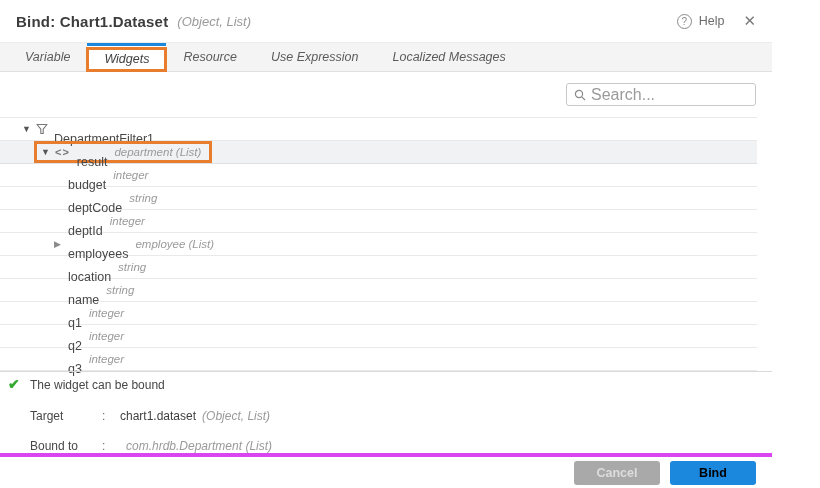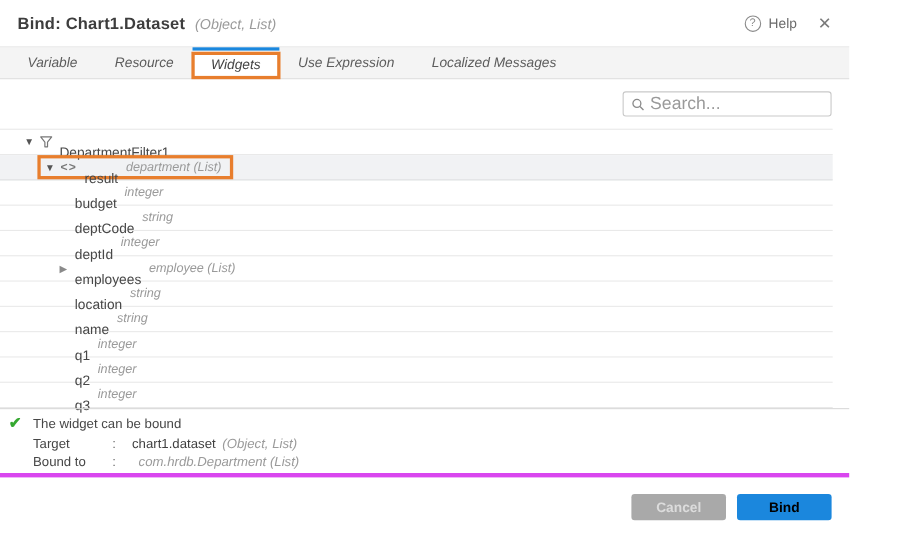--- a/index.html
+++ b/index.html
@@ -92,21 +92,21 @@
   }
 
   
   .status {
     flex: 0 0 59px; border-top: 1px solid #d9d9d9;
     padding: 6px 16px 0 8px; position: relative;
     font-size: 12px; color: #474747;
   }
   .check-icon { position: absolute; left: 8px; top: 4px; color: #35a830; font-size: 14px; font-weight: 700; }
   .status-message { padding-left: 22px; height: 15px; line-height: 15px; }
-  .status-line { display: flex; padding-left: 22px; height: 14px; line-height: 14px; margin-top: 3px; }
+  .status-line { display: flex; padding-left: 22px; height: 14px; line-height: 14px; margin-top: 16px; }
   .status-label { width: 72px; flex: 0 0 72px; }
   .status-colon { width: 18px; flex: 0 0 18px; color: #6e6e6e; }
   .status-value { color: #3f3f3f; }
   .status-type { font-style: italic; color: #9a9a9a; margin-left: 6px; }
 
   
   .footer {
     flex: 1 1 auto; border-top: 4px solid #d946ef;
     display: flex; justify-content: flex-end; align-items: center;
     padding: 0 16px; gap: 10px;
@@ -131,25 +131,25 @@
     <span class="subtitle">(Object, List)</span>
     <div class="header-right">
       <span class="help-icon">?</span>
       <span class="help-label">Help</span>
       <span class="close-icon">✕</span>
     </div>
   </div>
 
   <div class="tabbar">
     <div class="tab">Variable</div>
-    <div class="tab">Resource</div>
     <div class="tab active">
       <span>Widgets</span>
       <span class="annotation"></span>
     </div>
+    <div class="tab">Resource</div>
     <div class="tab">Use Expression</div>
     <div class="tab">Localized Messages</div>
   </div>
 
   <div class="search-row">
     <div class="search-box">
       <svg width="12" height="12" viewBox="0 0 12 12">
         <circle cx="5" cy="5" r="3.6" fill="none" stroke="#8a8a8a" stroke-width="1.2"></circle>
         <line x1="7.8" y1="7.8" x2="11" y2="11" stroke="#8a8a8a" stroke-width="1.2"></line>
       </svg>

